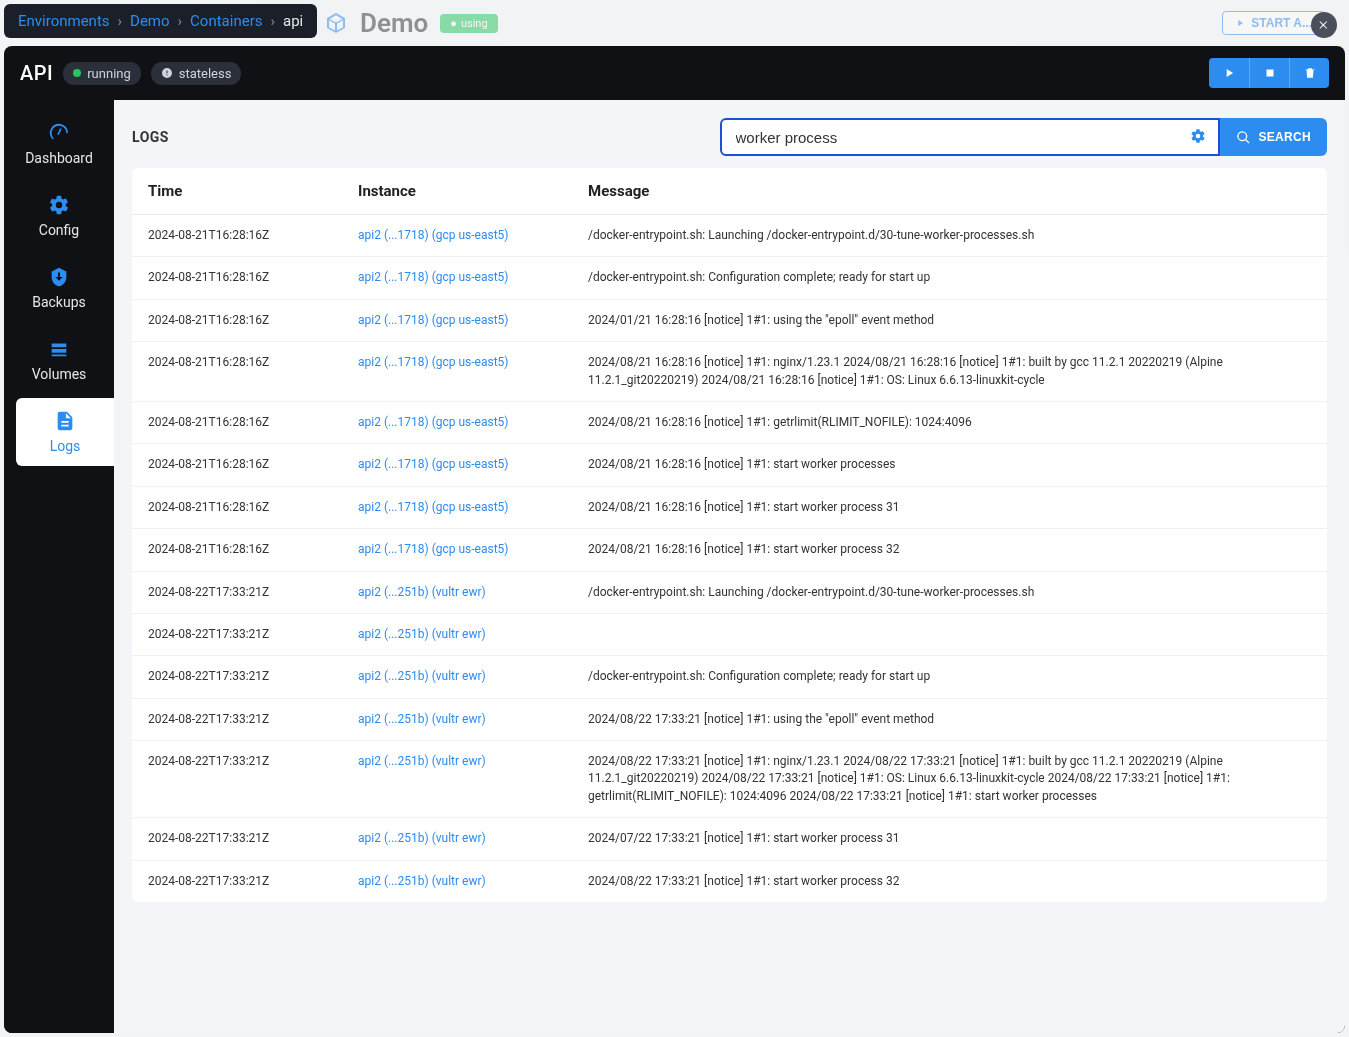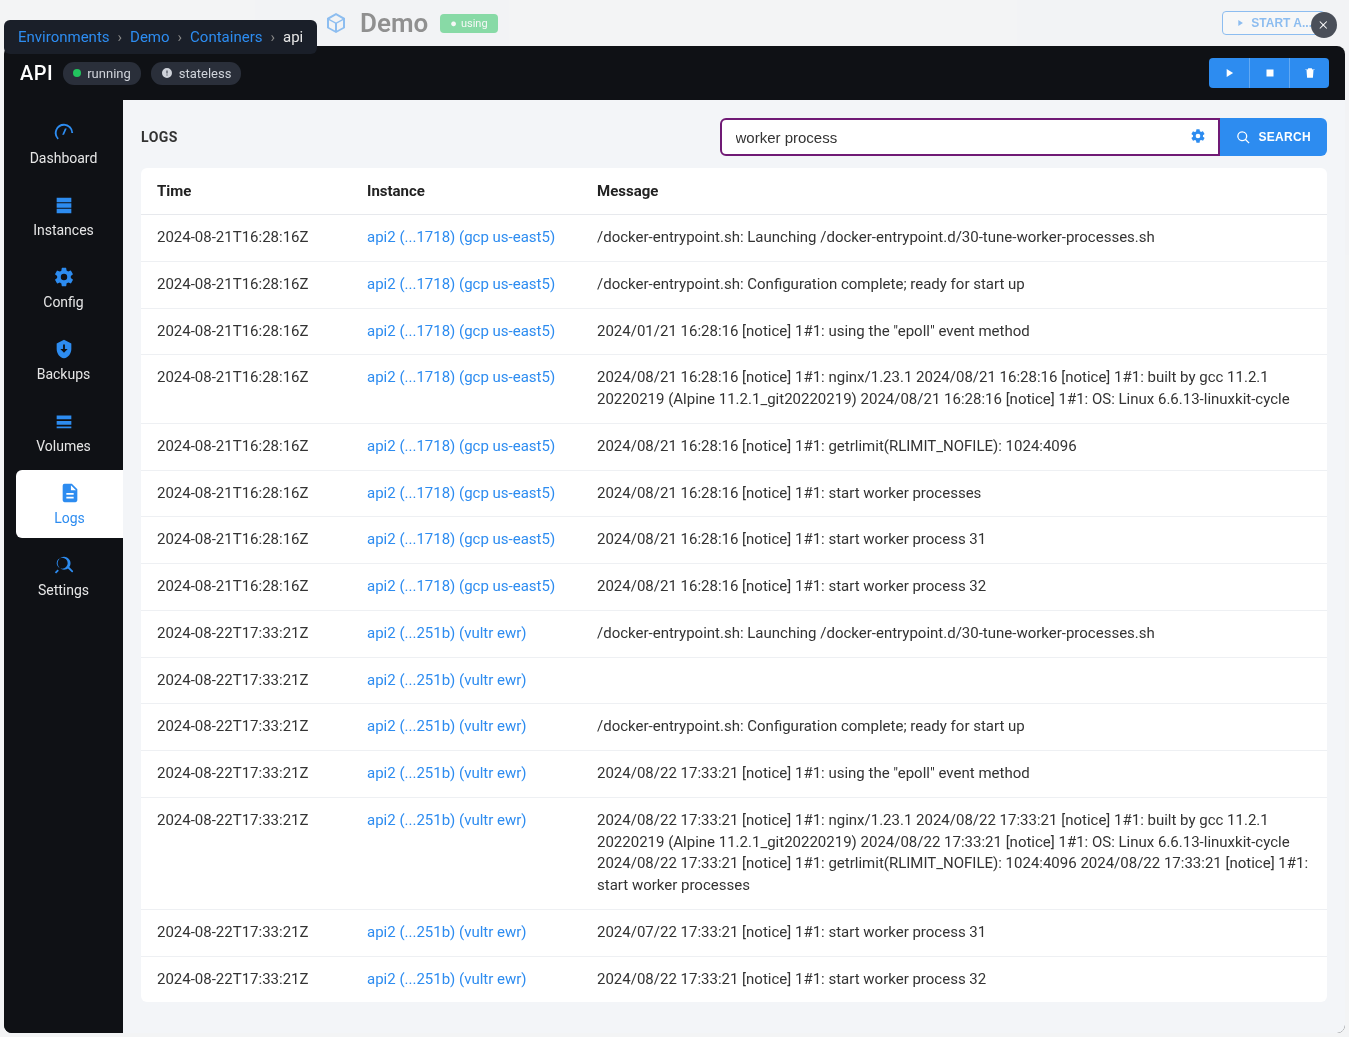--- a/index.html
+++ b/index.html
@@ -20,21 +20,21 @@
   .bg-title { font-size: 26px; font-weight: 600; color: #333; }
   .bg-badge { background: #22c55e; color: #fff; font-size: 11px; padding: 3px 10px; border-radius: 4px; display:flex; align-items:center; gap:4px;}
   .bg-start-btn {
     border: 1px solid #2d8cf0; color: #2d8cf0; background: #fff;
     padding: 4px 12px; border-radius: 4px; font-size: 12px; font-weight: 600;
     display: flex; align-items: center; gap: 6px;
   }
 
   
   .breadcrumbs {
-    position: absolute; top: 20px; left: 4px;
+    position: absolute; top: 4px; left: 4px;
     background: #1a1f29; color: #fff;
     border-radius: 6px; padding: 8px 14px;
     display: flex; align-items: center; gap: 8px;
     font-size: 15px; z-index: 20;
   }
   .breadcrumbs a { color: #2d8cf0; text-decoration: none; }
   .breadcrumbs .sep { color: #888; }
   .breadcrumbs .current { color: #e6e6e6; }
 
   
@@ -77,21 +77,21 @@
   }
   .act-btn:first-child { border-radius: 4px 0 0 4px; }
   .act-btn:last-child { border-radius: 0 4px 4px 0; }
   .act-btn + .act-btn { border-left: 1px solid rgba(255,255,255,.25); }
   .act-btn svg { width: 14px; height: 14px; fill: #fff; }
 
   .modal-body { display: flex; flex: 1; min-height: 0; }
 
   
   .sidebar {
-    width: 119px; background: #0f1115;
+    width: 110px; background: #0f1115;
     display: flex; flex-direction: column; align-items: stretch;
     padding-top: 8px;
   }
   .side-item {
     display: flex; flex-direction: column; align-items: center; gap: 6px;
     padding: 12px 4px; color: #e6e6e6; font-size: 14px; cursor: pointer;
     border-radius: 6px; margin: 2px 6px;
   }
   .side-item svg { width: 22px; height: 22px; fill: #2d8cf0; }
   .side-item.active {
@@ -105,21 +105,21 @@
   }
   .panel-top {
     display: flex; align-items: center; justify-content: space-between;
     margin-bottom: 12px;
   }
   .panel-title { font-size: 14px; font-weight: 700; letter-spacing: .5px; color: #333; }
 
   .search-wrap { display: flex; align-items: stretch; }
   .search-box {
     display: flex; align-items: center;
-    border: 2px solid #701a75; border-radius: 6px 0 0 6px;
+    border: 2px solid #1d4ed8; border-radius: 6px 0 0 6px;
     background: #fff; height: 38px; width: 500px;
     padding: 0 8px 0 14px;
   }
   .search-box input {
     flex: 1; border: none; outline: none; font-size: 15px; color: #333;
   }
   .gear-btn { background: none; border: none; cursor: pointer; padding: 4px; }
   .gear-btn svg { width: 16px; height: 16px; fill: #2d8cf0; }
   .search-btn {
     background: #2d8cf0; color: #fff; border: none;
@@ -132,21 +132,21 @@
   
   table.logs {
     width: 100%; border-collapse: collapse; background: #fff;
     border-radius: 6px; overflow: hidden;
   }
   table.logs th {
     text-align: left; font-size: 15px; font-weight: 700; color: #222;
     padding: 14px 16px; border-bottom: 1px solid #e7e9ed;
   }
   table.logs td {
-    font-size: 15px; color: #333; padding: 12px 16px;
+    font-size: 12px; color: #333; padding: 12px 16px;
     border-bottom: 1px solid #eef0f3; vertical-align: top;
     line-height: 1.45;
   }
   table.logs tbody tr:last-child td { border-bottom: none; }
   .col-time { width: 210px; white-space: nowrap; }
   .col-inst { width: 230px; }
   .col-inst a { color: #2d8cf0; text-decoration: none; }
   .col-msg { }
 
 </style>
@@ -228,53 +228,41 @@
   <div class="modal-body">
     <div class="sidebar" id="sidebar-root">
         <div class="side-item">
           <svg viewBox="0 0 24 24">
             <path d="M12 2a10 10 0 0 0-7.07 17.07l1.41-1.41A8 8 0 1 1 20 12h2A10 10 0 0 0 12 2zm1 5-3 7h2l3-7z"></path>
           </svg>
           <span>Dashboard</span>
         </div>
         <div class="side-item">
           <svg viewBox="0 0 24 24">
-            <path d="M4 4h16v5H4zM4 10h16v5H4zM4 16h16v5H4z"></path>
-          </svg>
-          <span>Instances</span>
+            <path d="M19.4 13a7.8 7.8 0 0 0 .07-1 7.8 7.8 0 0 0-.07-1l2.11-1.65a.5.5 0 0 0 .12-.64l-2-3.46a.5.5 0 0 0-.61-.22l-2.49 1a7.3 7.3 0 0 0-1.73-1l-.38-2.65A.5.5 0 0 0 14 2h-4a.5.5 0 0 0-.49.42L9.13 5.07a7.3 7.3 0 0 0-1.73 1l-2.49-1a.5.5 0 0 0-.61.22l-2 3.46a.5.5 0 0 0 .12.64L4.53 11a7.8 7.8 0 0 0 0 2l-2.11 1.65a.5.5 0 0 0-.12.64l2 3.46a.5.5 0 0 0 .61.22l2.49-1a7.3 7.3 0 0 0 1.73 1l.38 2.65A.5.5 0 0 0 10 22h4a.5.5 0 0 0 .49-.42l.38-2.65a7.3 7.3 0 0 0 1.73-1l2.49 1a.5.5 0 0 0 .61-.22l2-3.46a.5.5 0 0 0-.12-.64zM12 15.5A3.5 3.5 0 1 1 15.5 12 3.5 3.5 0 0 1 12 15.5z"></path>
+          </svg>
+          <span>Config</span>
         </div>
         <div class="side-item">
           <svg viewBox="0 0 24 24">
-            <path d="M19.4 13a7.8 7.8 0 0 0 .07-1 7.8 7.8 0 0 0-.07-1l2.11-1.65a.5.5 0 0 0 .12-.64l-2-3.46a.5.5 0 0 0-.61-.22l-2.49 1a7.3 7.3 0 0 0-1.73-1l-.38-2.65A.5.5 0 0 0 14 2h-4a.5.5 0 0 0-.49.42L9.13 5.07a7.3 7.3 0 0 0-1.73 1l-2.49-1a.5.5 0 0 0-.61.22l-2 3.46a.5.5 0 0 0 .12.64L4.53 11a7.8 7.8 0 0 0 0 2l-2.11 1.65a.5.5 0 0 0-.12.64l2 3.46a.5.5 0 0 0 .61.22l2.49-1a7.3 7.3 0 0 0 1.73 1l.38 2.65A.5.5 0 0 0 10 22h4a.5.5 0 0 0 .49-.42l.38-2.65a7.3 7.3 0 0 0 1.73-1l2.49 1a.5.5 0 0 0 .61-.22l2-3.46a.5.5 0 0 0-.12-.64zM12 15.5A3.5 3.5 0 1 1 15.5 12 3.5 3.5 0 0 1 12 15.5z"></path>
-          </svg>
-          <span>Config</span>
+            <path d="M12 2 4 6v6c0 5 3.4 9.7 8 10 4.6-.3 8-5 8-10V6zM11 7h2v5h3l-4 4-4-4h3z"></path>
+          </svg>
+          <span>Backups</span>
         </div>
         <div class="side-item">
           <svg viewBox="0 0 24 24">
-            <path d="M12 2 4 6v6c0 5 3.4 9.7 8 10 4.6-.3 8-5 8-10V6zM11 7h2v5h3l-4 4-4-4h3z"></path>
-          </svg>
-          <span>Backups</span>
-        </div>
-        <div class="side-item">
-          <svg viewBox="0 0 24 24">
             <path d="M4 6h16v4H4zm0 6h16v4H4zm0 6h16v2H4z"></path>
           </svg>
           <span>Volumes</span>
         </div>
         <div class="side-item active">
           <svg viewBox="0 0 24 24">
             <path d="M14 2H6a2 2 0 0 0-2 2v16a2 2 0 0 0 2 2h12a2 2 0 0 0 2-2V8zM8 18v-2h8v2zm0-4v-2h8v2zm5-5V3.5L18.5 9z"></path>
           </svg>
           <span>Logs</span>
-        </div>
-        <div class="side-item">
-          <svg viewBox="0 0 24 24">
-            <path d="m21.7 18.3-4-4a7 7 0 1 0-1.4 1.4l4 4a1 1 0 0 0 1.4-1.4zM4 10a6 6 0 1 1 6 6 6 6 0 0 1-6-6zM2 20l3-3 1.4 1.4-3 3z"></path>
-          </svg>
-          <span>Settings</span>
         </div>
       </div>
 
     <div class="content">
       <div class="panel-top">
         <div class="panel-title">LOGS</div>
         <div class="search-wrap">
           <div class="search-box">
             <input type="text" value="worker process" style="">
             <button class="gear-btn">

